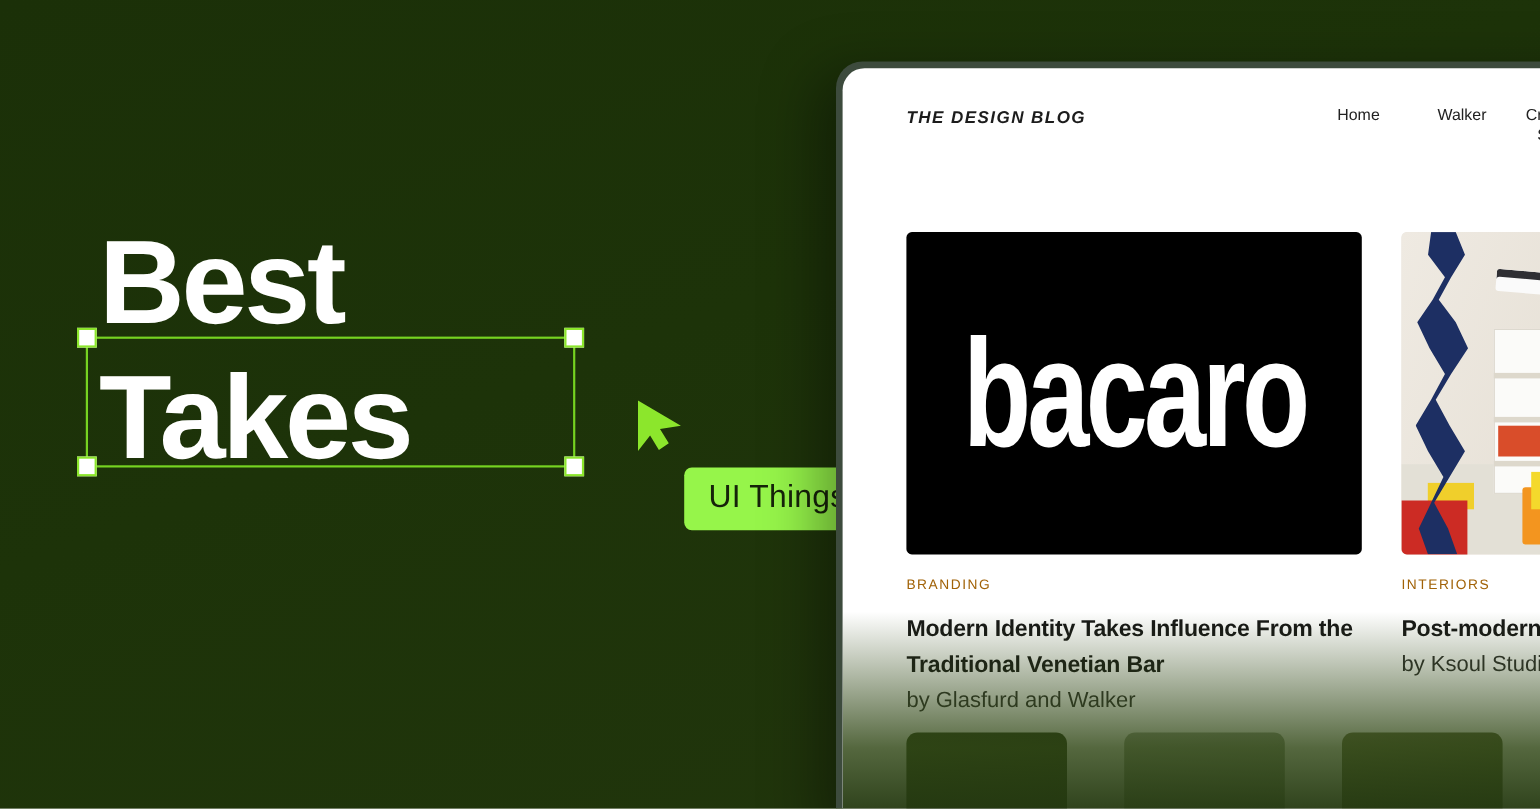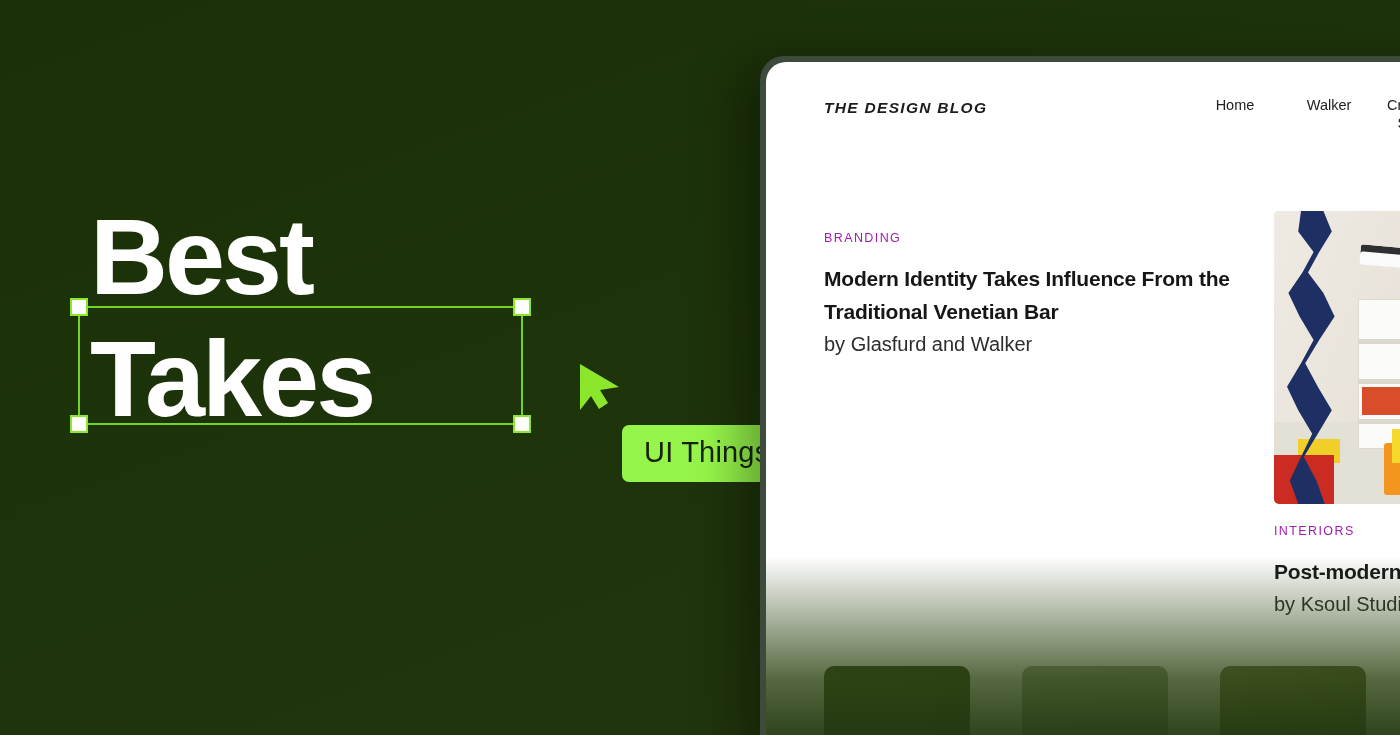--- a/index.html
+++ b/index.html
@@ -155,21 +155,21 @@
   .ph-yellow2   { left:24px; top:228px; width:42px; height:24px; background:#f0cf2b; }
   .ph-wave {
     left:6px; top:0; width:70px; height:293px;
     background:#1d2f63;
     clip-path: polygon(30% 0,62% 0,74% 7%,56% 14%,40% 21%,62% 28%,78% 36%,56% 44%,36% 52%,54% 60%,74% 68%,54% 76%,34% 84%,52% 92%,64% 100%,26% 100%,14% 92%,30% 84%,46% 76%,26% 68%,10% 60%,30% 52%,48% 44%,28% 36%,12% 28%,32% 21%,48% 14%,26% 7%);
   }
 
   .card-meta { padding-top:20px; }
   .card-cat {
     font-size:12.5px; letter-spacing:1.4px;
-    color:#a21caf; font-weight:400;
+    color:#a16207; font-weight:400;
   }
   .card-title {
     margin-top:17px;
     font-size:21px; font-weight:700; line-height:33px;
     color:#161616; letter-spacing:-0.2px;
   }
   .card-author {
     margin-top:5px;
     font-size:20px; color:#2d2d2d; font-weight:400;
   }
@@ -225,20 +225,23 @@
               <span class="nav-link">Creatives</span>
               <span class="nav-link">Support</span>
             </div>
 
           </nav>
         </header>
 
         <div id="cards-row">
 
           <article class="card">
+            <div class="card-media media-bacaro">
+              <span class="wordmark">bacaro</span>
+            </div>
             <div class="card-meta">
               <div class="card-cat">BRANDING</div>
               <div class="card-title">Modern Identity Takes Influence From the Traditional Venetian Bar</div>
               <div class="card-author">by Glasfurd and Walker</div>
             </div>
           </article>
 
           <article class="card">
             <div class="card-media media-interior">
               <span class="ph ph-wall"></span>

